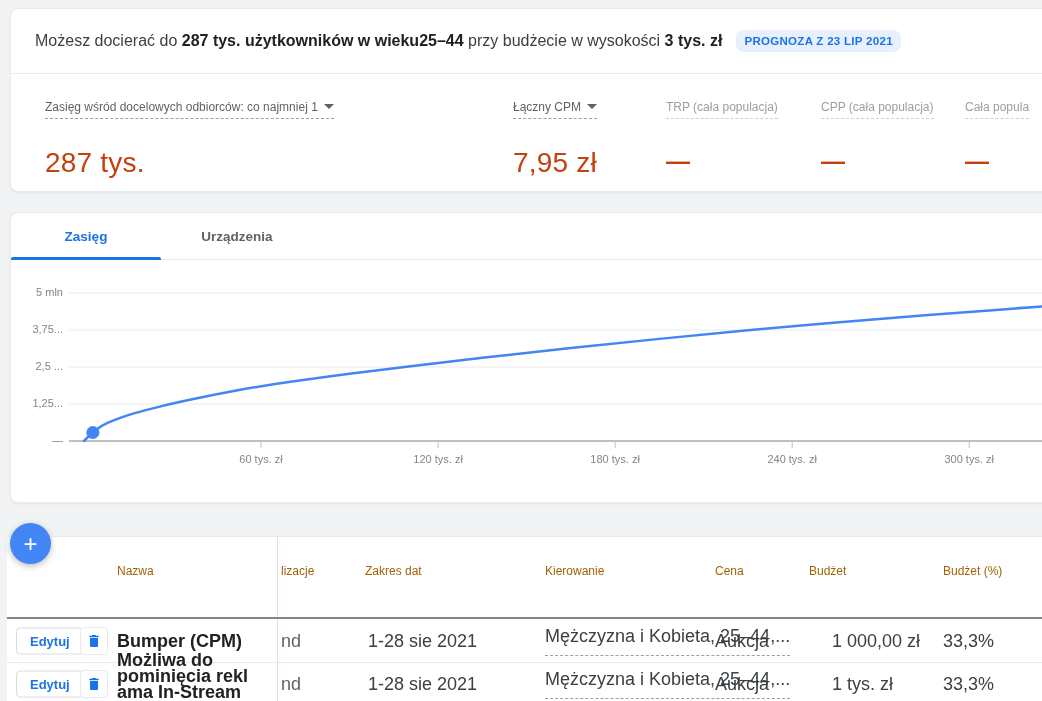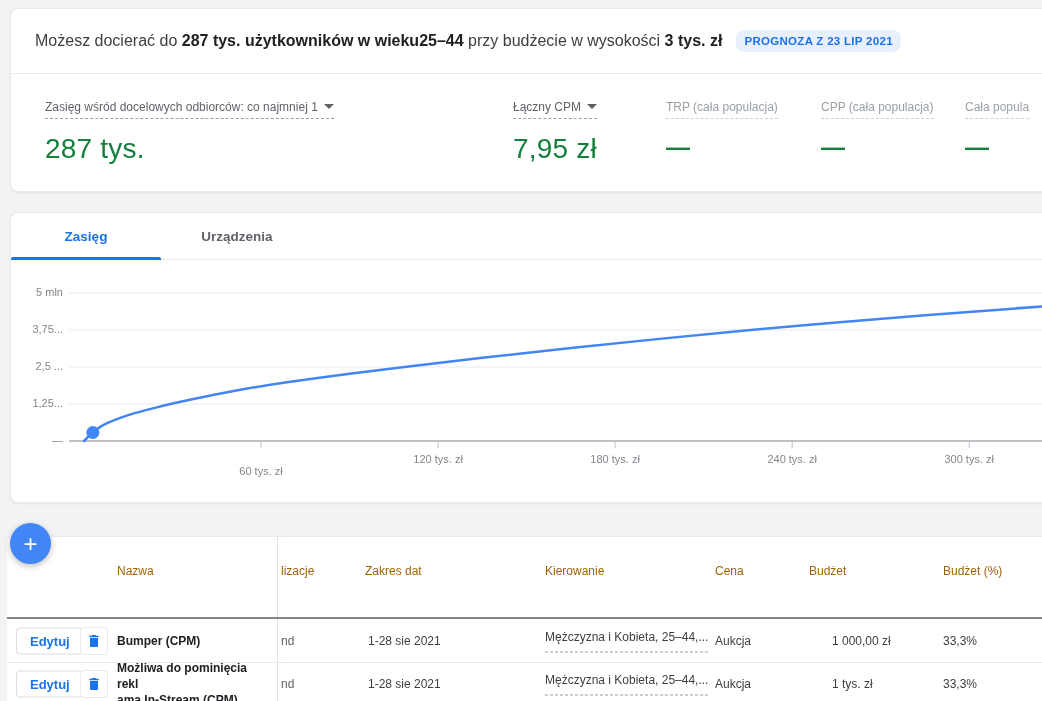--- a/index.html
+++ b/index.html
@@ -24,21 +24,21 @@
     background:#e8f0fe; color:#1a73e8; font-size:11.5px; font-weight:bold;
     padding:5px 8px; border-radius:8px; white-space:nowrap; letter-spacing:.3px;
   }
   .card-divider { position:absolute; left:0; right:0; top:64px; border-top:1px solid #e8eaed; }
   .metric { position:absolute; top:88px; }
   .metric .mlabel {
     display:inline-block; font-size:12px; color:#5f6368;
     border-bottom:1px dashed #9aa0a6; padding-bottom:4px; white-space:nowrap;
   }
   .metric.disabled .mlabel { color:#9aa0a6; border-bottom-color:#cdd1d4;text-align:center; }
-  .metric .mvalue { font-size:28px; color:#15803d; margin-top:14px; letter-spacing:.2px; }
+  .metric .mvalue { font-size:28px; color:#c2410c; margin-top:28px; letter-spacing:.2px; }
   .metric.disabled .mvalue { font-size:24px; font-weight:bold; }
   .dd-arrow {
     display:inline-block; width:0; height:0; margin-left:6px; vertical-align:2px;
     border-left:5px solid transparent; border-right:5px solid transparent; border-top:5px solid #5f6368;
   }
   
   #chart-card { top:212px; height:291px; }
   .tabs { position:absolute; left:0; top:0; right:0; height:47px; display:flex; border-bottom:1px solid #e8eaed; }
   .tab {
     display:flex; align-items:center; justify-content:center;
@@ -56,21 +56,21 @@
     background:#4285f4; color:#fff; font-size:24px; font-weight:400;
     display:flex; align-items:center; justify-content:center;
     box-shadow:0 2px 6px rgba(60,64,67,.35); cursor:pointer; z-index:5; border:none;
   }
   .col-divider { position:absolute; left:270px; top:0; bottom:0; width:1px; background:#e0e0e0; box-shadow:2px 0 4px rgba(0,0,0,.05); }
   .thead-label { position:absolute; top:27px; font-size:12px; color:#a16207; white-space:nowrap; }
   .table-topline { position:absolute; left:0; right:0; top:80px; border-top:2px solid #80868b; }
   .row { position:absolute; left:0; right:0; height:43px; }
   .row1 { top:82px; }
   .row2 { top:125px; border-top:1px solid #e8eaed; }
-  .cell { position:absolute; top:50%; transform:translateY(-50%); font-size:12px; color:#3c4043; white-space:nowrap; }
+  .cell { position:absolute; top:50%; transform:translateY(-50%); font-size:18px; color:#3c4043; white-space:nowrap; }
   .cell.name { font-weight:bold; color:#202124; white-space:pre-line; width:150px; line-height:16px; }
   .cell.targeting { border-bottom:1px dashed #9aa0a6; padding-bottom:8px; cursor:pointer; }
   .edit-btn {
     position:absolute; left:9px; top:50%; transform:translateY(-50%);
     background:#fff; border:1px solid #dadce0; border-radius:4px; color:#1a73e8;
     font-size:13px; font-weight:bold; font-family:inherit; padding:5px 13px; cursor:pointer;
   }
   .trash-btn {
     position:absolute; left:73px; top:50%; transform:translateY(-50%);
     width:28px; height:28px; background:#fff; border:1px solid #e8eaed; border-radius:4px;
@@ -132,21 +132,21 @@
       <line x1="958.2307692307693" y1="228" x2="958.2307692307693" y2="235" stroke="#bdc1c6" stroke-width="1"></line>
       <path d="M73 228 Q77.42615384615385 223.56 79.63923076923078 221.5324 Q81.85230769230769 219.5048 86.27846153846153 216.0564 Q90.70461538461538 212.608 96.60615384615384 209.94400000000002 Q102.50769230769231 207.28 109.88461538461539 204.61599999999999 Q117.26153846153846 201.952 124.63846153846154 199.88 Q132.01538461538462 197.808 146.76923076923077 194.108 Q161.52307692307693 190.40800000000002 183.65384615384616 185.82 Q205.7846153846154 181.232 227.91538461538462 177.08800000000002 Q250.04615384615386 172.94400000000002 279.55384615384617 168.8 Q309.0615384615385 164.656 338.5692307692308 160.808 Q368.0769230769231 156.96 397.5846153846154 153.40800000000002 Q427.0923076923077 149.856 471.3538461538462 144.824 Q515.6153846153846 139.792 559.876923076923 135.05599999999998 Q604.1384615384616 130.32 648.4000000000001 125.88 Q692.6615384615385 121.44 736.9230769230769 117.29599999999999 Q781.1846153846154 113.152 825.446153846154 109.452 Q869.7076923076924 105.75200000000001 913.9692307692308 102.348 Q958.2307692307693 98.94399999999999 995.1153846153846 96.13199999999999 L1032 93.32" fill="none" stroke="#4285f4" stroke-width="2.5" stroke-linecap="round" stroke-linejoin="round"></path>
       <circle cx="81.85230769230769" cy="219.5048" r="6.5" fill="#4285f4"></circle>
     </svg>
   <div id="chart-labels">
       <div class="ytick" style="left: 0px; top: 73px;">5 mln</div>
       <div class="ytick" style="left: 0px; top: 110px;">3,75...</div>
       <div class="ytick" style="left: 0px; top: 147px;">2,5 ...</div>
       <div class="ytick" style="left: 0px; top: 184px;">1,25...</div>
       <div class="ytick" style="left: 0px; top: 221px;">—</div>
-      <div class="xtick" style="left: 195.046px; top: 240px; margin-top: 12px;">60 tys. zł</div>
+      <div class="xtick" style="left: 195.046px; top: 240px;">60 tys. zł</div>
       <div class="xtick" style="left: 372.092px; top: 240px;">120 tys. zł</div>
       <div class="xtick" style="left: 549.138px; top: 240px;">180 tys. zł</div>
       <div class="xtick" style="left: 726.185px; top: 240px;">240 tys. zł</div>
       <div class="xtick" style="left: 903.231px; top: 240px;">300 tys. zł</div>
     </div>
 </div>
 
 <button id="fab">
     <span>+</span>
   </button>

